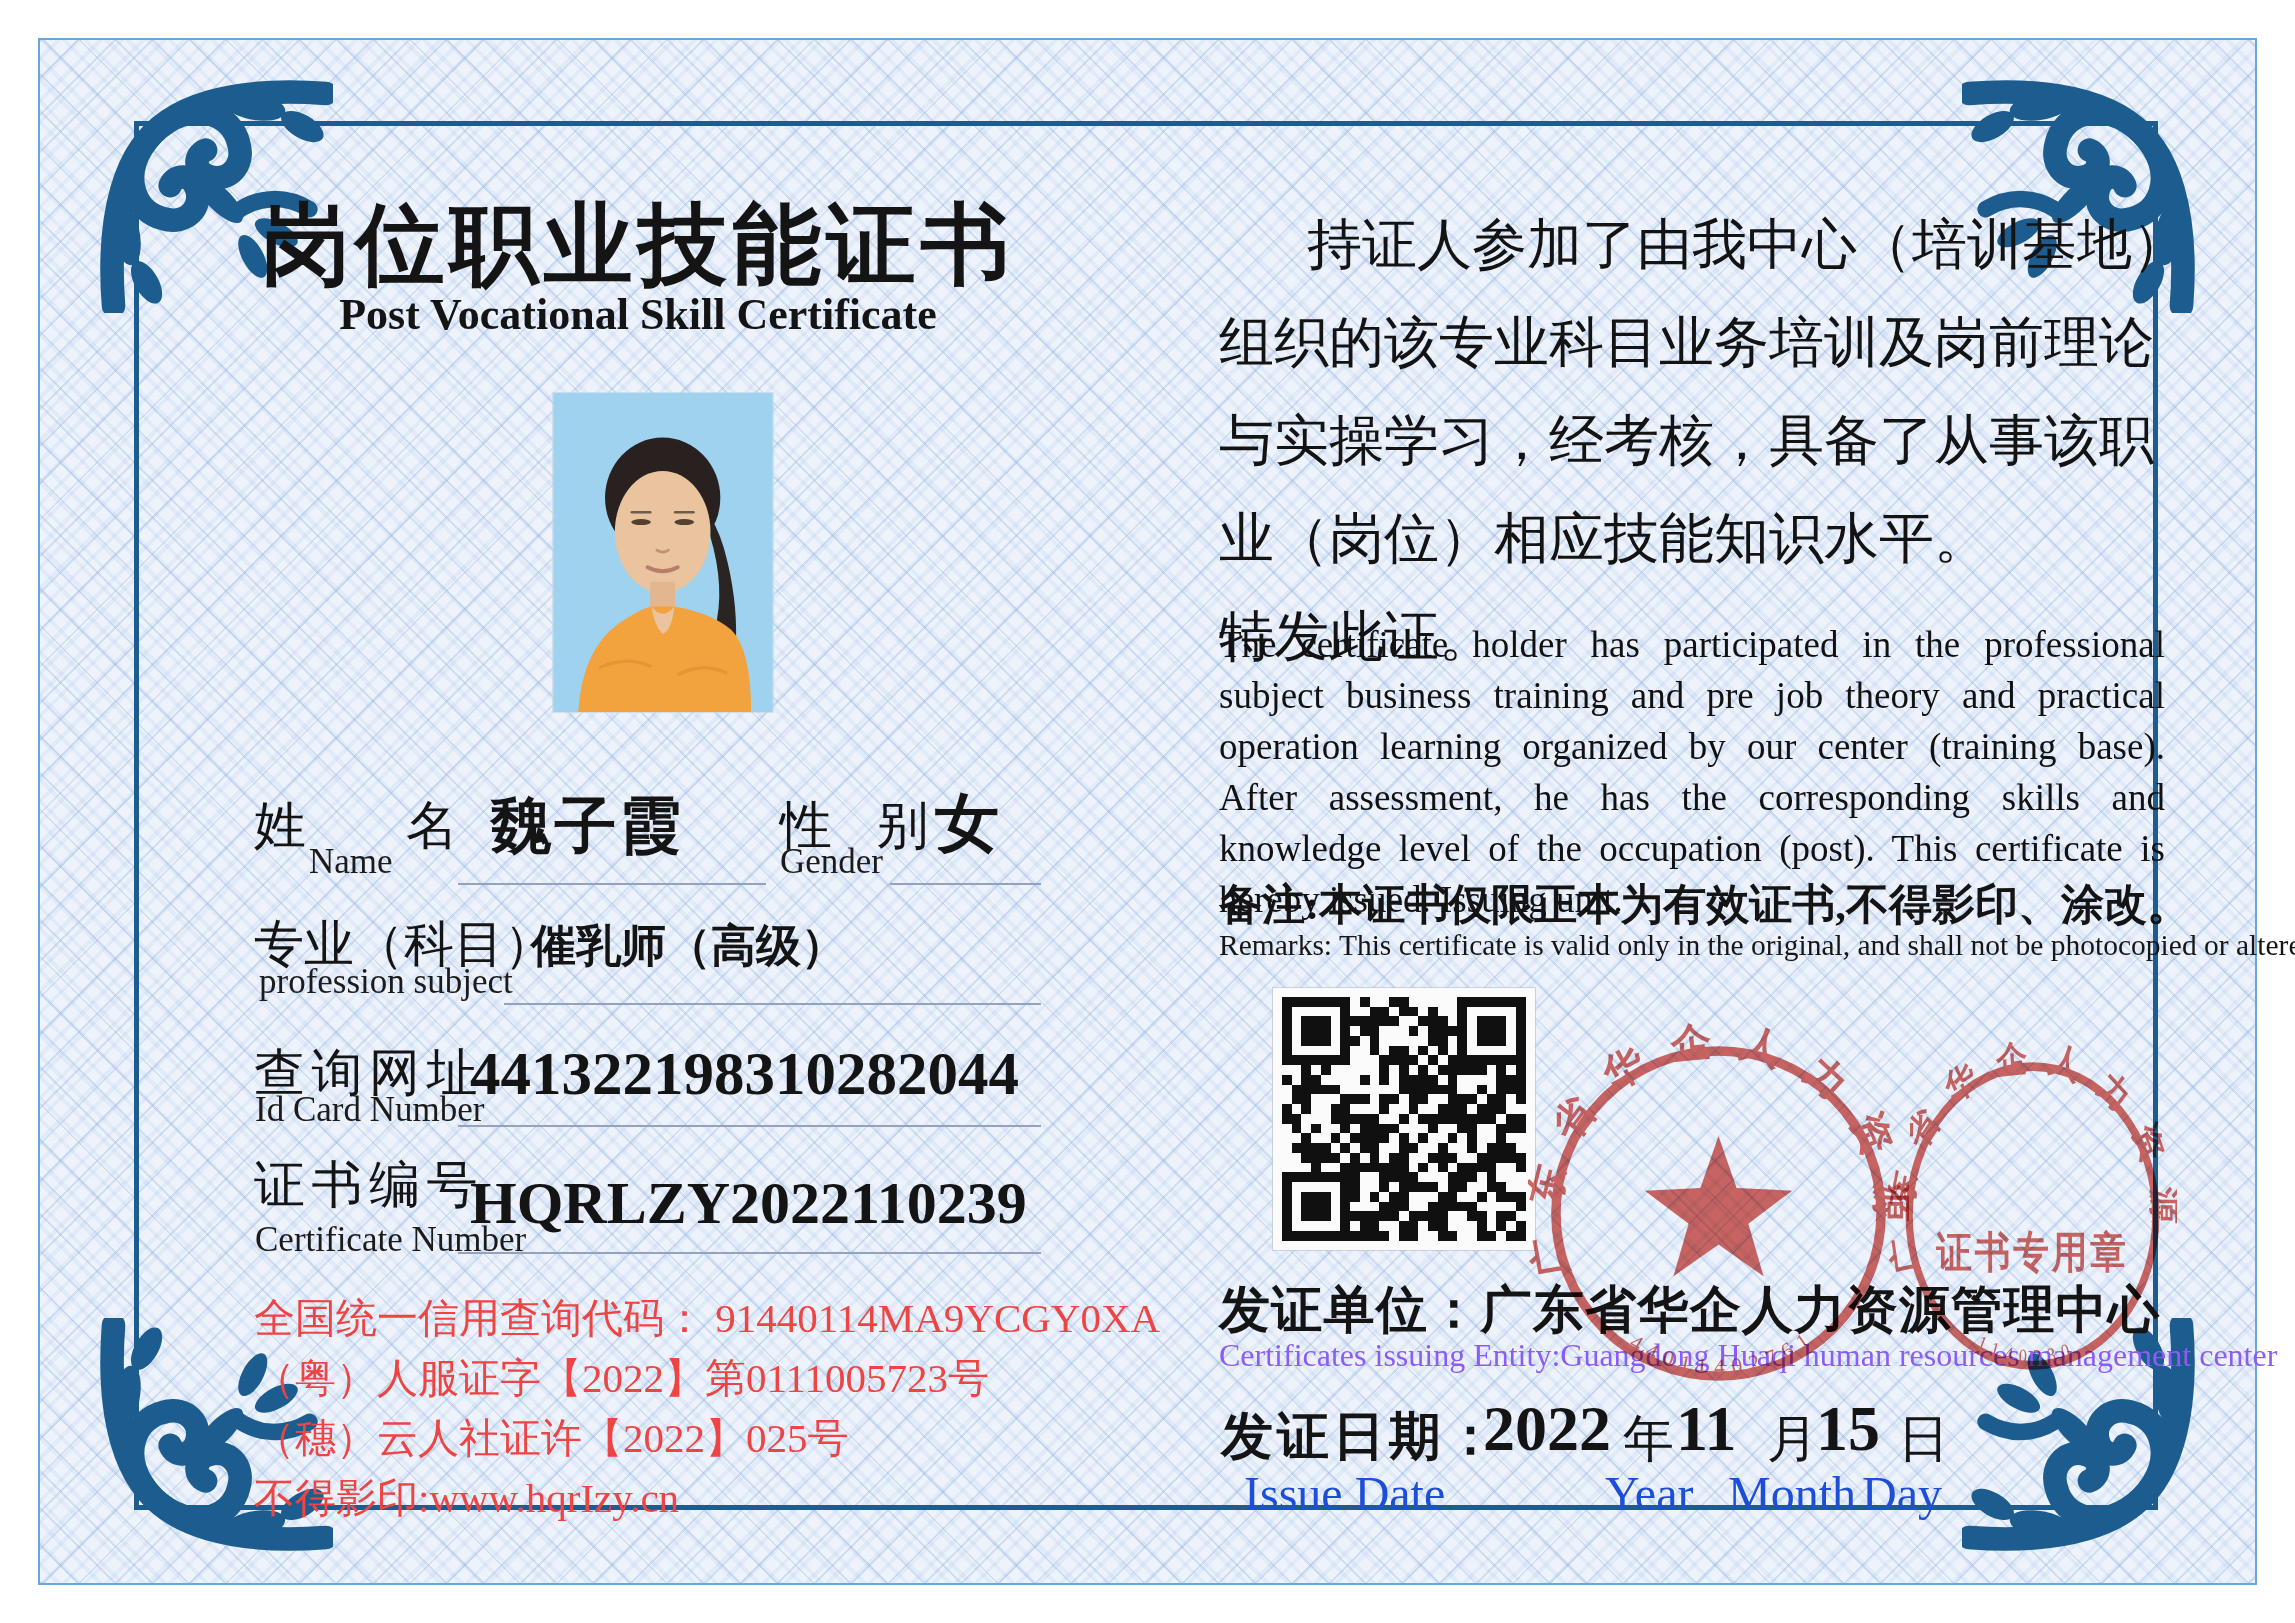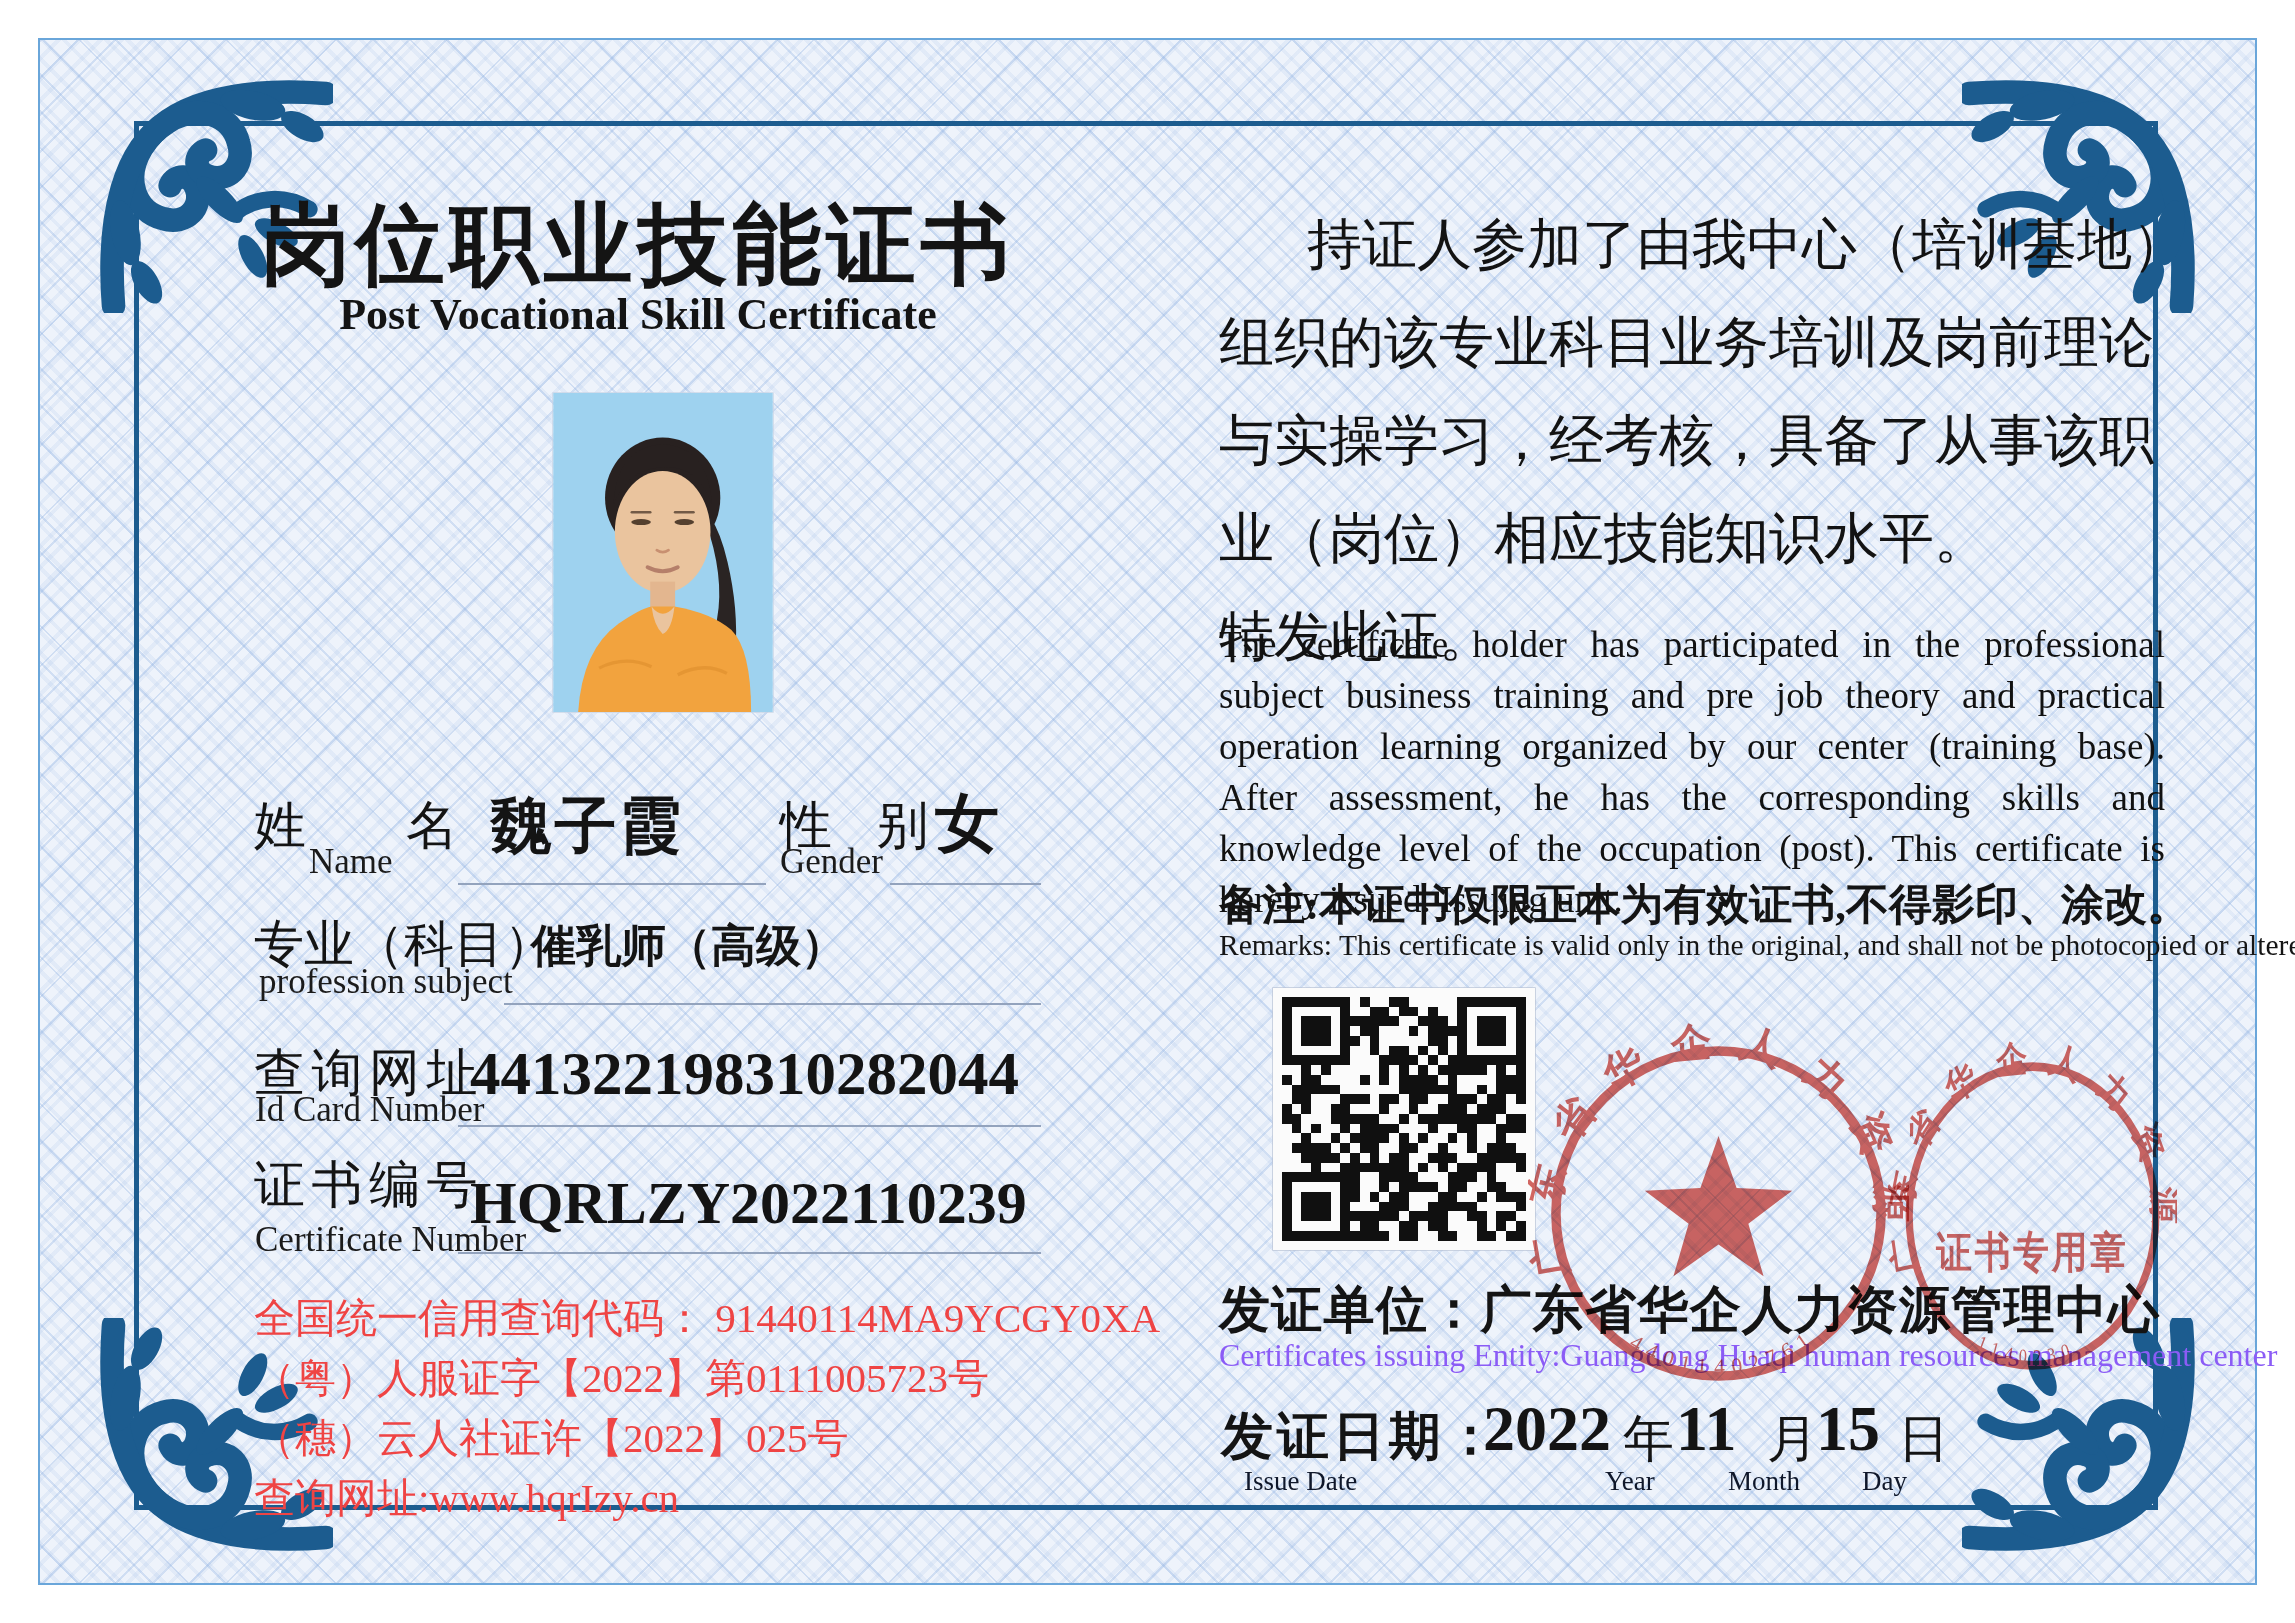--- a/index.html
+++ b/index.html
@@ -46,21 +46,21 @@
   .qr-box{left:1273px;top:988px;width:262px;height:262px;background:#fbfbfb;padding:9.2px;box-sizing:border-box;
           box-shadow:0 0 0 0.7px #b9c4d6;}
   .qr-box svg{width:100%;height:100%;shape-rendering:crispEdges;fill:#101010;}
 
   .issuer-line{left:1219px;top:1276px;font-size:51px;font-weight:700;letter-spacing:1.3px;white-space:nowrap;}
   .issuer-en{left:1219px;top:1337px;font-size:32px;white-space:nowrap;color:#8b5cf6;}
 
   .date-cn{font-size:52px;font-weight:700;white-space:nowrap;}
   .date-num{font-size:64px;font-weight:700;font-family:"Liberation Serif",serif;white-space:nowrap;}
   .date-unit{font-size:51px;white-space:nowrap;}
-  .date-sub{font-size:27px;white-space:nowrap;color:#0f172a;}
+  .date-sub{font-size:48px;white-space:nowrap;color:#1d4ed8;}
 
   .stamp{mix-blend-mode:multiply;opacity:.82;}
   .stamp-left{left:1528px;top:1023px;width:381px;height:381px;}
   .stamp-right{left:1888px;top:1041px;width:289px;height:350px;}
   .stamp text{font-family:"Liberation Serif",serif;}
 </style>
 </head>
 <body>
 
 <div class="page">
@@ -146,21 +146,21 @@
 
   <div class="abs lbl-cn" style="left:254px;top:1151px;letter-spacing:6.5px;font-size:51px;">证书编号</div>
   <div class="abs lbl-en" style="left:255px;top:1220px;">Certificate Number</div>
   <div class="abs rule" style="left:458px;top:1252px;width:583px;"></div>
   <div class="abs val-times" style="left:470px;top:1169px;font-size:60px;">HQRLZY2022110239</div>
 
   <div class="abs" style="left:254px;top:1288px;">
     <div class="footnote">全国统一信用查询代码： 91440114MA9YCGY0XA</div>
     <div class="footnote">（粤）人服证字【2022】第0111005723号</div>
     <div class="footnote">（穗）云人社证许【2022】025号</div>
-    <div class="footnote">查询网址:www.hqrIzy.cn</div>
+    <div class="footnote">不得影印:www.hqrIzy.cn</div>
   </div>
 
   <div class="abs" style="left:1219px;top:196px;width:956px;">
     <div class="cnline indent">持证人参加了由我中心（培训基地）</div>
     <div class="cnline">组织的该专业科目业务培训及岗前理论</div>
     <div class="cnline">与实操学习，经考核，具备了从事该职</div>
     <div class="cnline">业（岗位）相应技能知识水平。</div>
     <div class="cnline">特发此证。</div>
   </div>
 

